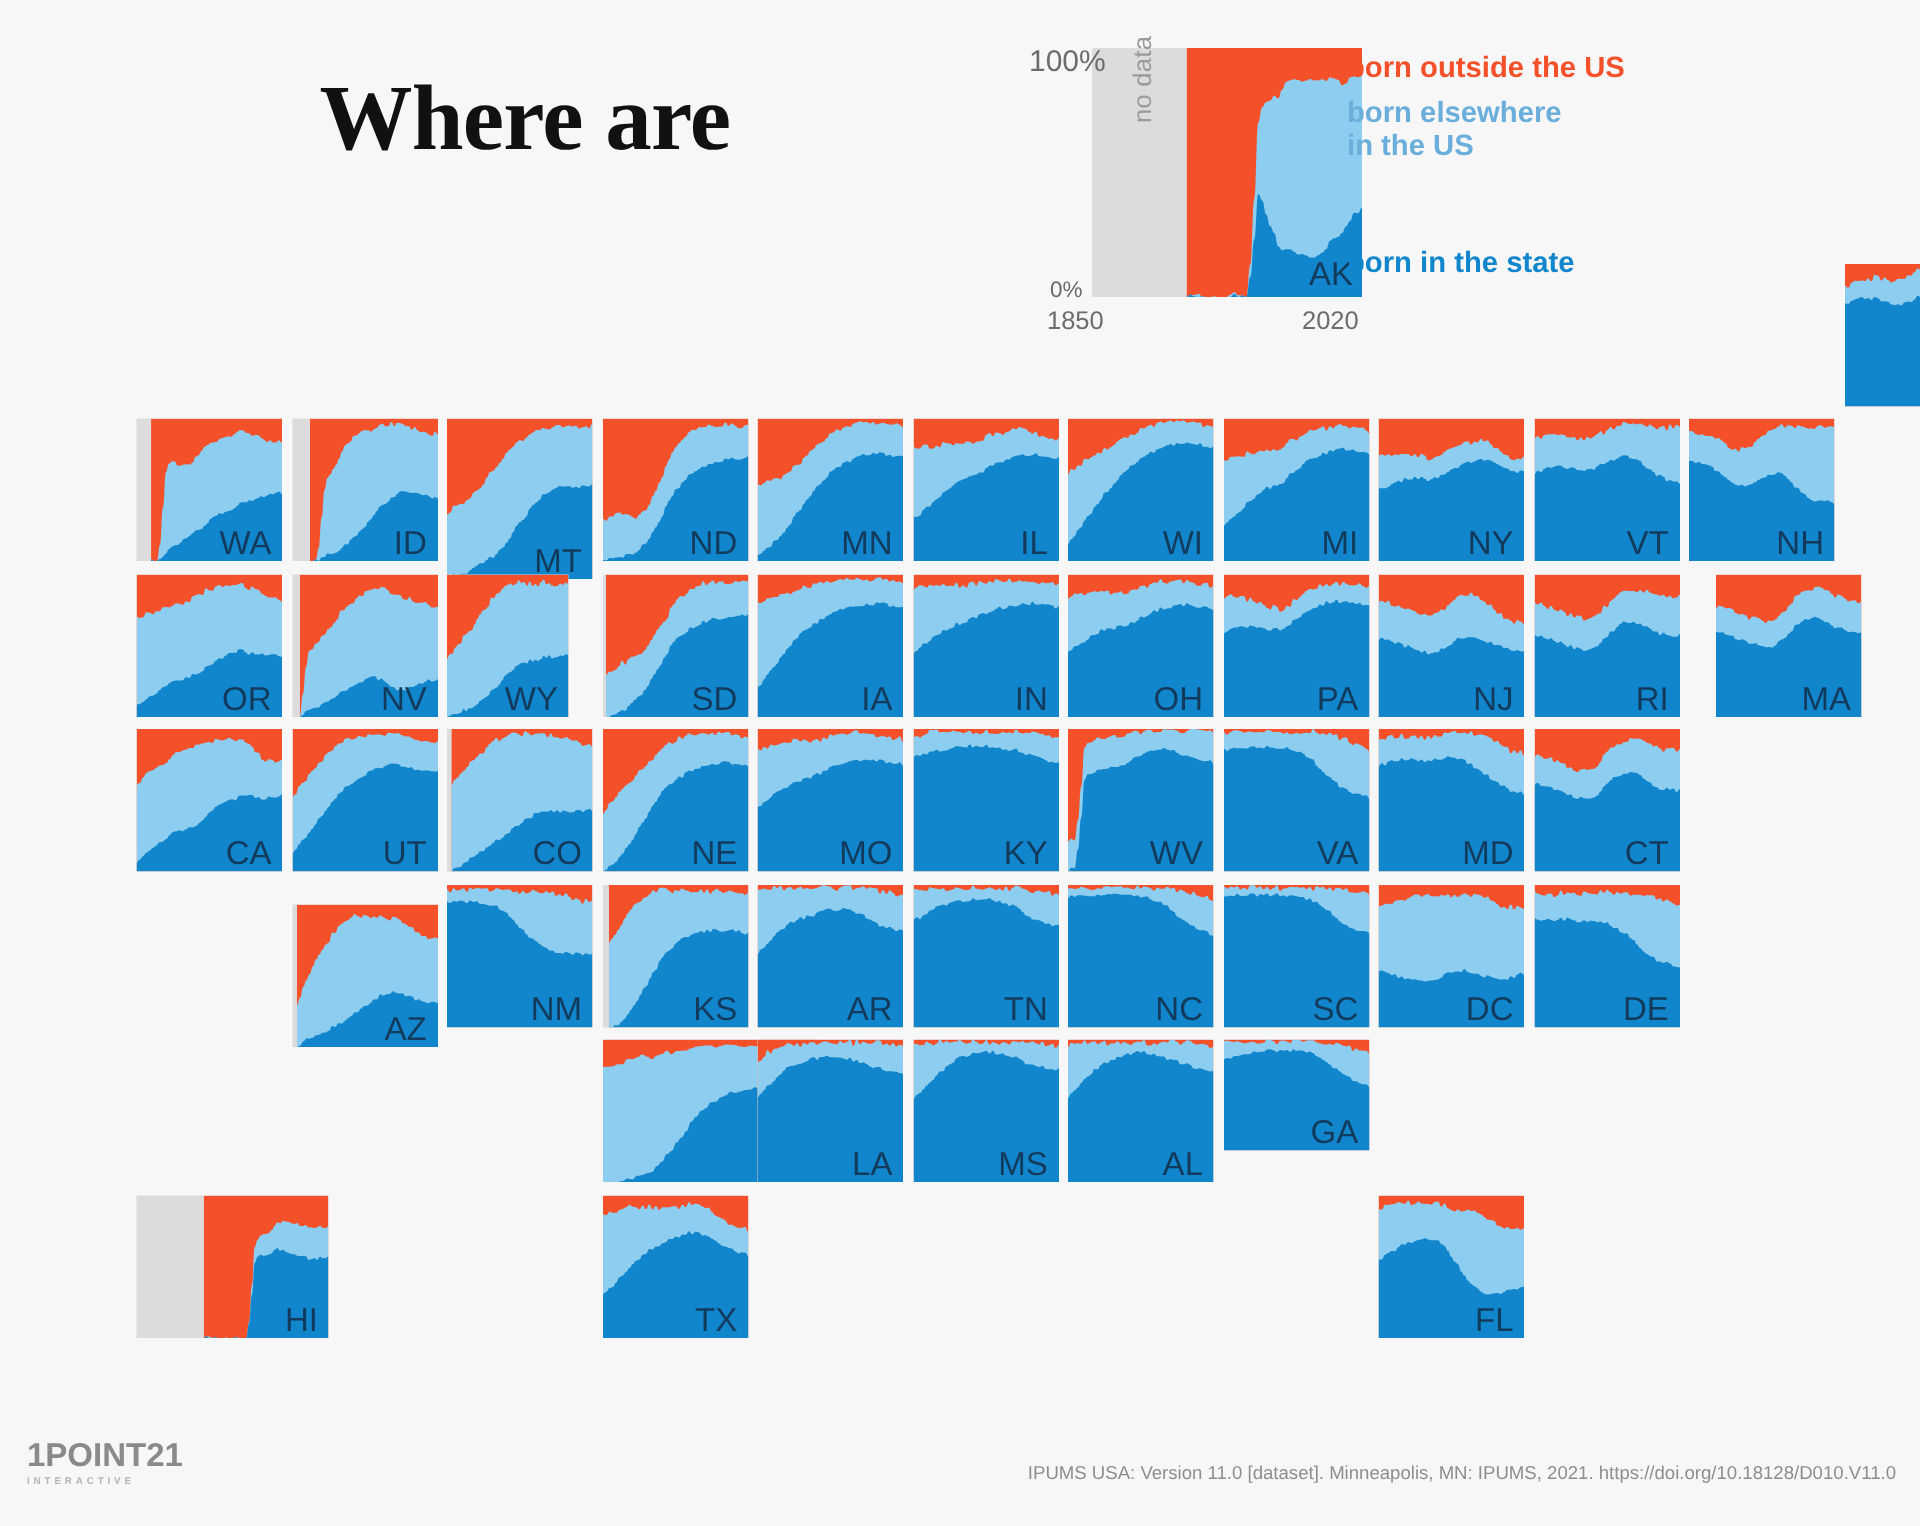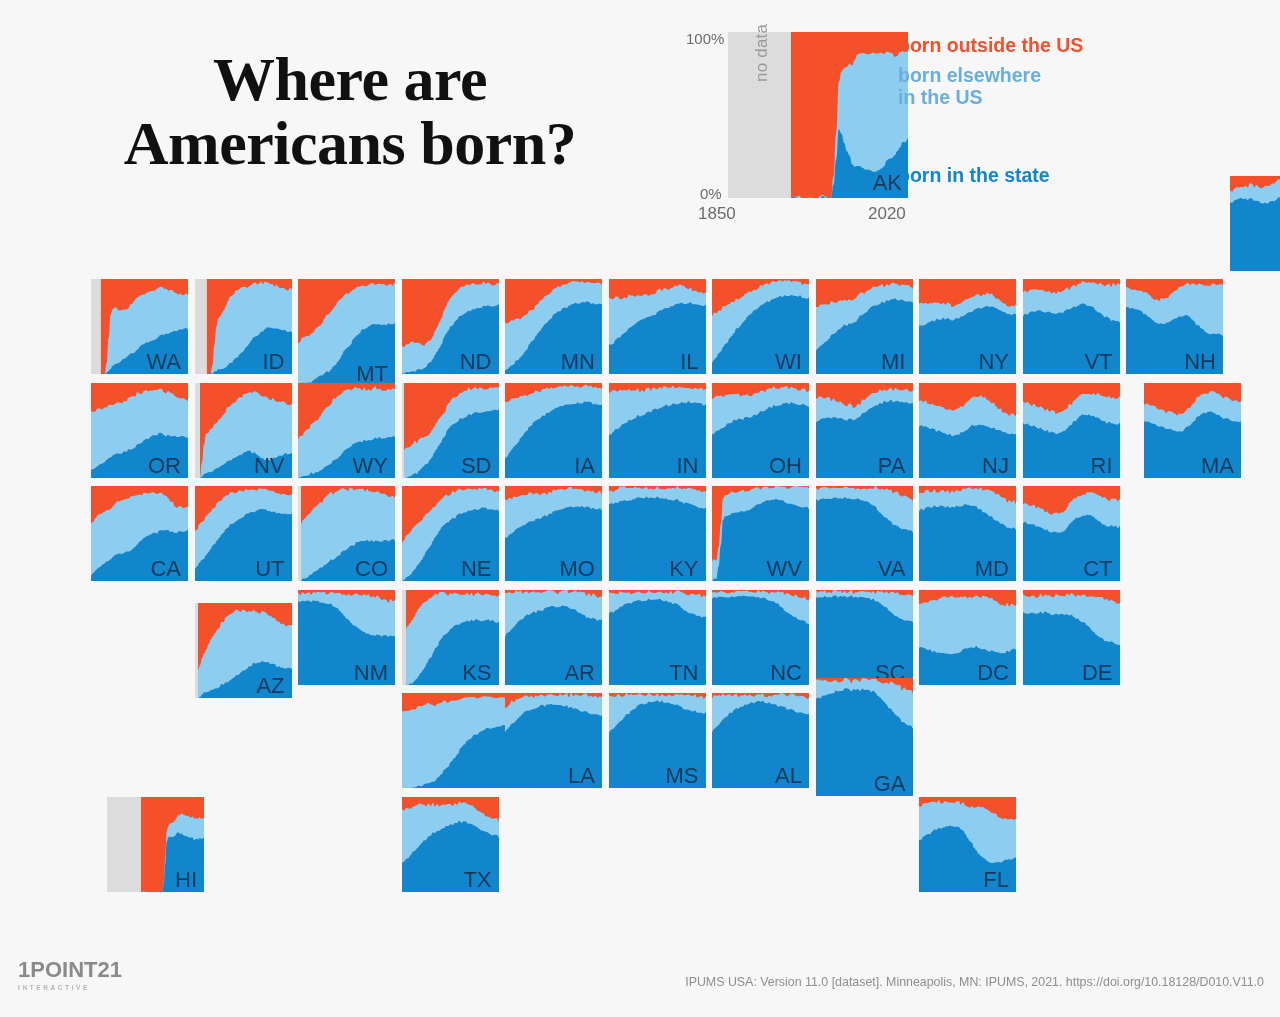--- a/index.html
+++ b/index.html
@@ -32,21 +32,21 @@
   .nodata-label{
     position:absolute;left:24px;top:50px;
     transform:rotate(-90deg);transform-origin:left top;
     font-size:17px;color:#9a9a9a;letter-spacing:0.2px;
     white-space:nowrap;
   }
   #key-ak{
     position:absolute;right:6px;bottom:2px;
     font-size:22px;font-weight:400;color:#123a5c;
   }
-  .axis-100{position:absolute;left:-42px;top:-2px;font-size:15px;color:#6c6c6c;}
+  .axis-100{position:absolute;left:-42px;top:-2px;font-size:20px;color:#6c6c6c;}
   .axis-0{position:absolute;left:-28px;bottom:-4px;font-size:15px;color:#6c6c6c;}
   .axis-1850{position:absolute;left:-30px;bottom:-26px;font-size:17px;color:#6c6c6c;}
   .axis-2020{position:absolute;left:140px;bottom:-26px;font-size:17px;color:#6c6c6c;}
 
   #legend-labels{position:absolute;left:198px;top:0px;width:360px;}
   .leg{font-size:19.5px;font-weight:bold;line-height:1.14;}
   #leg-outside{position:absolute;left:0;top:8px;color:#f4502a;}
   #leg-elsewhere{position:absolute;left:0;top:38px;color:#6aaedb;}
   #leg-elsewhere .l2{display:block;}
   #leg-instate{position:absolute;left:0;top:138px;color:#1186cc;}
@@ -76,21 +76,20 @@
     position:absolute;right:16px;bottom:24px;
     text-align:right;font-size:12.4px;color:#8e8e8e;line-height:1.7;
   }
   #source span{display:block;}
 </style>
 </head>
 <body>
 
 <div id="title">
   <span>Where are</span>
-  <span class="l2">Americans born?</span>
 </div>
 
 <div id="legend">
 
   <div id="key-chart">
     <div class="plot">
         <svg viewBox="0 0 180 166" preserveAspectRatio="none" shape-rendering="geometricPrecision">
           <rect x="62.99999999999999" y="0" width="117" height="166" fill="#f4502a"></rect>
           <path d="M63.00,165.76 C64.33,165.76 64.33,164.45 65.66,164.45 C66.99,164.45 66.99,164.71 68.32,164.71 C69.65,164.71 69.65,163.87 70.98,163.87 C72.31,163.87 72.31,165.73 73.64,165.73 C74.97,165.73 74.97,166.00 76.30,166.00 C77.63,166.00 77.63,166.00 78.95,166.00 C80.28,166.00 80.28,165.43 81.61,165.43 C82.94,165.43 82.94,166.00 84.27,166.00 C85.60,166.00 85.60,166.00 86.93,166.00 C88.26,166.00 88.26,166.00 89.59,166.00 C90.92,166.00 90.92,164.34 92.25,164.34 C93.58,164.34 93.58,162.79 94.91,162.79 C96.24,162.79 96.24,164.77 97.57,164.77 C98.90,164.77 98.90,165.05 100.23,165.05 C101.56,165.05 101.56,166.00 102.89,166.00 C104.22,166.00 104.22,144.34 105.55,144.34 C106.87,144.34 106.87,100.78 108.20,100.78 C109.53,100.78 109.53,49.65 110.86,49.65 C112.19,49.65 112.19,39.40 113.52,39.40 C114.85,39.40 114.85,35.97 116.18,35.97 C117.51,35.97 117.51,35.00 118.84,35.00 C120.17,35.00 120.17,31.76 121.50,31.76 C122.83,31.76 122.83,33.55 124.16,33.55 C125.49,33.55 125.49,27.62 126.82,27.62 C128.15,27.62 128.15,22.52 129.48,22.52 C130.81,22.52 130.81,21.58 132.14,21.58 C133.47,21.58 133.47,20.89 134.80,20.89 C136.13,20.89 136.13,21.41 137.45,21.41 C138.78,21.41 138.78,22.42 140.11,22.42 C141.44,22.42 141.44,21.73 142.77,21.73 C144.10,21.73 144.10,20.60 145.43,20.60 C146.76,20.60 146.76,21.65 148.09,21.65 C149.42,21.65 149.42,21.51 150.75,21.51 C152.08,21.51 152.08,20.78 153.41,20.78 C154.74,20.78 154.74,21.89 156.07,21.89 C157.40,21.89 157.40,19.42 158.73,19.42 C160.06,19.42 160.06,20.30 161.39,20.30 C162.72,20.30 162.72,21.17 164.05,21.17 C165.38,21.17 165.38,24.85 166.70,24.85 C168.03,24.85 168.03,23.71 169.36,23.71 C170.69,23.71 170.69,19.69 172.02,19.69 C173.35,19.69 173.35,18.73 174.68,18.73 C176.01,18.73 176.01,17.65 177.34,17.65 C178.67,17.65 178.67,17.82 180.00,17.82 L180.00,166 L63.00,166 Z" fill="#8ccdf0"></path>
           <path d="M63.00,166.00 C64.33,166.00 64.33,164.45 65.66,164.45 C66.99,164.45 66.99,165.70 68.32,165.70 C69.65,165.70 69.65,166.00 70.98,166.00 C72.31,166.00 72.31,165.73 73.64,165.73 C74.97,165.73 74.97,166.00 76.30,166.00 C77.63,166.00 77.63,166.00 78.95,166.00 C80.28,166.00 80.28,166.00 81.61,166.00 C82.94,166.00 82.94,166.00 84.27,166.00 C85.60,166.00 85.60,166.00 86.93,166.00 C88.26,166.00 88.26,166.00 89.59,166.00 C90.92,166.00 90.92,166.00 92.25,166.00 C93.58,166.00 93.58,164.06 94.91,164.06 C96.24,164.06 96.24,166.00 97.57,166.00 C98.90,166.00 98.90,165.05 100.23,165.05 C101.56,165.05 101.56,166.00 102.89,166.00 C104.22,166.00 104.22,152.63 105.55,152.63 C106.87,152.63 106.87,127.55 108.20,127.55 C109.53,127.55 109.53,97.37 110.86,97.37 C112.19,97.37 112.19,101.81 113.52,101.81 C114.85,101.81 114.85,111.09 116.18,111.09 C117.51,111.09 117.51,118.89 118.84,118.89 C120.17,118.89 120.17,123.40 121.50,123.40 C122.83,123.40 122.83,132.36 124.16,132.36 C125.49,132.36 125.49,134.77 126.82,134.77 C128.15,134.77 128.15,134.09 129.48,134.09 C130.81,134.09 130.81,134.24 132.14,134.24 C133.47,134.24 133.47,135.90 134.80,135.90 C136.13,135.90 136.13,137.76 137.45,137.76 C138.78,137.76 138.78,137.38 140.11,137.38 C141.44,137.38 141.44,138.40 142.77,138.40 C144.10,138.40 144.10,139.76 145.43,139.76 C146.76,139.76 146.76,139.72 148.09,139.72 C149.42,139.72 149.42,138.11 150.75,138.11 C152.08,138.11 152.08,136.46 153.41,136.46 C154.74,136.46 154.74,134.13 156.07,134.13 C157.40,134.13 157.40,128.43 158.73,128.43 C160.06,128.43 160.06,126.85 161.39,126.85 C162.72,126.85 162.72,125.92 164.05,125.92 C165.38,125.92 165.38,123.30 166.70,123.30 C168.03,123.30 168.03,118.93 169.36,118.93 C170.69,118.93 170.69,115.41 172.02,115.41 C173.35,115.41 173.35,109.89 174.68,109.89 C176.01,109.89 176.01,110.15 177.34,110.15 C178.67,110.15 178.67,106.48 180.00,106.48 L180.00,166 L63.00,166 Z" fill="#1186cc"></path>
@@ -251,21 +250,21 @@
       <div class="plot">
         <svg viewBox="0 0 97 95" preserveAspectRatio="none" shape-rendering="geometricPrecision">
           <rect x="4.8500000000000005" y="0" width="92.15" height="95" fill="#f4502a"></rect>
           <path d="M4.85,95.00 C5.90,95.00 5.90,79.78 6.94,79.78 C7.99,79.78 7.99,61.44 9.04,61.44 C10.09,61.44 10.09,50.85 11.13,50.85 C12.18,50.85 12.18,49.85 13.23,49.85 C14.27,49.85 14.27,46.17 15.32,46.17 C16.37,46.17 16.37,44.97 17.42,44.97 C18.46,44.97 18.46,41.01 19.51,41.01 C20.56,41.01 20.56,40.06 21.60,40.06 C22.65,40.06 22.65,36.56 23.70,36.56 C24.75,36.56 24.75,35.13 25.79,35.13 C26.84,35.13 26.84,32.23 27.89,32.23 C28.93,32.23 28.93,29.80 29.98,29.80 C31.03,29.80 31.03,24.13 32.08,24.13 C33.12,24.13 33.12,23.90 34.17,23.90 C35.22,23.90 35.22,21.39 36.26,21.39 C37.31,21.39 37.31,19.68 38.36,19.68 C39.41,19.68 39.41,19.30 40.45,19.30 C41.50,19.30 41.50,15.92 42.55,15.92 C43.59,15.92 43.59,14.00 44.64,14.00 C45.69,14.00 45.69,14.48 46.74,14.48 C47.78,14.48 47.78,11.01 48.83,11.01 C49.88,11.01 49.88,10.66 50.93,10.66 C51.97,10.66 51.97,9.80 53.02,9.80 C54.07,9.80 54.07,9.26 55.11,9.26 C56.16,9.26 56.16,9.84 57.21,9.84 C58.26,9.84 58.26,8.19 59.30,8.19 C60.35,8.19 60.35,8.74 61.40,8.74 C62.44,8.74 62.44,10.34 63.49,10.34 C64.54,10.34 64.54,12.87 65.59,12.87 C66.63,12.87 66.63,13.54 67.68,13.54 C68.73,13.54 68.73,13.53 69.77,13.53 C70.82,13.53 70.82,13.80 71.87,13.80 C72.92,13.80 72.92,16.53 73.96,16.53 C75.01,16.53 75.01,16.97 76.06,16.97 C77.10,16.97 77.10,14.99 78.15,14.99 C79.20,14.99 79.20,18.04 80.25,18.04 C81.29,18.04 81.29,19.00 82.34,19.00 C83.39,19.00 83.39,18.82 84.43,18.82 C85.48,18.82 85.48,18.82 86.53,18.82 C87.58,18.82 87.58,18.36 88.62,18.36 C89.67,18.36 89.67,20.17 90.72,20.17 C91.76,20.17 91.76,22.04 92.81,22.04 C93.86,22.04 93.86,21.99 94.91,21.99 C95.95,21.99 95.95,21.26 97.00,21.26 L97.00,95 L4.85,95 Z" fill="#8ccdf0"></path>
           <path d="M4.85,95.00 C5.90,95.00 5.90,93.66 6.94,93.66 C7.99,93.66 7.99,91.04 9.04,91.04 C10.09,91.04 10.09,90.23 11.13,90.23 C12.18,90.23 12.18,89.28 13.23,89.28 C14.27,89.28 14.27,88.89 15.32,88.89 C16.37,88.89 16.37,88.70 17.42,88.70 C18.46,88.70 18.46,86.42 19.51,86.42 C20.56,86.42 20.56,85.17 21.60,85.17 C22.65,85.17 22.65,84.76 23.70,84.76 C24.75,84.76 24.75,83.03 25.79,83.03 C26.84,83.03 26.84,82.11 27.89,82.11 C28.93,82.11 28.93,80.60 29.98,80.60 C31.03,80.60 31.03,78.16 32.08,78.16 C33.12,78.16 33.12,77.73 34.17,77.73 C35.22,77.73 35.22,77.29 36.26,77.29 C37.31,77.29 37.31,75.23 38.36,75.23 C39.41,75.23 39.41,74.43 40.45,74.43 C41.50,74.43 41.50,73.22 42.55,73.22 C43.59,73.22 43.59,71.99 44.64,71.99 C45.69,71.99 45.69,71.78 46.74,71.78 C47.78,71.78 47.78,69.65 48.83,69.65 C49.88,69.65 49.88,68.66 50.93,68.66 C51.97,68.66 51.97,67.86 53.02,67.86 C54.07,67.86 54.07,67.81 55.11,67.81 C56.16,67.81 56.16,70.43 57.21,70.43 C58.26,70.43 58.26,69.34 59.30,69.34 C60.35,69.34 60.35,71.15 61.40,71.15 C62.44,71.15 62.44,72.81 63.49,72.81 C64.54,72.81 64.54,74.75 65.59,74.75 C66.63,74.75 66.63,75.20 67.68,75.20 C68.73,75.20 68.73,77.16 69.77,77.16 C70.82,77.16 70.82,76.60 71.87,76.60 C72.92,76.60 72.92,76.91 73.96,76.91 C75.01,76.91 75.01,77.66 76.06,77.66 C77.10,77.66 77.10,74.80 78.15,74.80 C79.20,74.80 79.20,75.03 80.25,75.03 C81.29,75.03 81.29,73.95 82.34,73.95 C83.39,73.95 83.39,72.54 84.43,72.54 C85.48,72.54 85.48,72.85 86.53,72.85 C87.58,72.85 87.58,71.46 88.62,71.46 C89.67,71.46 89.67,69.99 90.72,69.99 C91.76,69.99 91.76,71.38 92.81,71.38 C93.86,71.38 93.86,71.07 94.91,71.07 C95.95,71.07 95.95,69.83 97.00,69.83 L97.00,95 L4.85,95 Z" fill="#1186cc"></path>
           <rect x="0" y="0" width="4.8500000000000005" height="95" fill="#dcdcdc"></rect>
         </svg>
       </div>
       <div class="abbr">NV</div>
     </div>
-    <div class="tile" style="left: 207px; top: 103.5px; width: 97px; height: 95px;">
+    <div class="tile" style="left: 207px; top: 103.5px; width: 81px; height: 95px;">
       <div class="plot">
         <svg viewBox="0 0 97 95" preserveAspectRatio="none" shape-rendering="geometricPrecision">
           <rect x="0" y="0" width="97" height="95" fill="#f4502a"></rect>
           <path d="M0.00,56.01 C1.10,56.01 1.10,53.10 2.20,53.10 C3.31,53.10 3.31,52.67 4.41,52.67 C5.51,52.67 5.51,48.73 6.61,48.73 C7.72,48.73 7.72,46.61 8.82,46.61 C9.92,46.61 9.92,46.02 11.02,46.02 C12.13,46.02 12.13,40.73 13.23,40.73 C14.33,40.73 14.33,39.72 15.43,39.72 C16.53,39.72 16.53,37.80 17.64,37.80 C18.74,37.80 18.74,37.23 19.84,37.23 C20.94,37.23 20.94,33.39 22.05,33.39 C23.15,33.39 23.15,29.58 24.25,29.58 C25.35,29.58 25.35,26.42 26.45,26.42 C27.56,26.42 27.56,23.93 28.66,23.93 C29.76,23.93 29.76,23.16 30.86,23.16 C31.97,23.16 31.97,21.35 33.07,21.35 C34.17,21.35 34.17,15.29 35.27,15.29 C36.38,15.29 36.38,15.69 37.48,15.69 C38.58,15.69 38.58,12.86 39.68,12.86 C40.78,12.86 40.78,12.20 41.89,12.20 C42.99,12.20 42.99,9.74 44.09,9.74 C45.19,9.74 45.19,7.69 46.30,7.69 C47.40,7.69 47.40,6.77 48.50,6.77 C49.60,6.77 49.60,5.97 50.70,5.97 C51.81,5.97 51.81,7.25 52.91,7.25 C54.01,7.25 54.01,6.11 55.11,6.11 C56.22,6.11 56.22,3.86 57.32,3.86 C58.42,3.86 58.42,5.62 59.52,5.62 C60.63,5.62 60.63,5.08 61.73,5.08 C62.83,5.08 62.83,7.51 63.93,7.51 C65.03,7.51 65.03,4.65 66.14,4.65 C67.24,4.65 67.24,7.66 68.34,7.66 C69.44,7.66 69.44,6.32 70.55,6.32 C71.65,6.32 71.65,7.83 72.75,7.83 C73.85,7.83 73.85,5.19 74.95,5.19 C76.06,5.19 76.06,3.31 77.16,3.31 C78.26,3.31 78.26,6.42 79.36,6.42 C80.47,6.42 80.47,5.82 81.57,5.82 C82.67,5.82 82.67,7.37 83.77,7.37 C84.88,7.37 84.88,7.88 85.98,7.88 C87.08,7.88 87.08,7.60 88.18,7.60 C89.28,7.60 89.28,6.03 90.39,6.03 C91.49,6.03 91.49,6.90 92.59,6.90 C93.69,6.90 93.69,5.25 94.80,5.25 C95.90,5.25 95.90,6.23 97.00,6.23 L97.00,95 L0.00,95 Z" fill="#8ccdf0"></path>
           <path d="M0.00,95.00 C1.10,95.00 1.10,94.14 2.20,94.14 C3.31,94.14 3.31,93.13 4.41,93.13 C5.51,93.13 5.51,92.98 6.61,92.98 C7.72,92.98 7.72,92.75 8.82,92.75 C9.92,92.75 9.92,92.13 11.02,92.13 C12.13,92.13 12.13,89.61 13.23,89.61 C14.33,89.61 14.33,90.97 15.43,90.97 C16.53,90.97 16.53,89.13 17.64,89.13 C18.74,89.13 18.74,89.15 19.84,89.15 C20.94,89.15 20.94,87.78 22.05,87.78 C23.15,87.78 23.15,86.58 24.25,86.58 C25.35,86.58 25.35,84.22 26.45,84.22 C27.56,84.22 27.56,83.11 28.66,83.11 C29.76,83.11 29.76,81.87 30.86,81.87 C31.97,81.87 31.97,80.68 33.07,80.68 C34.17,80.68 34.17,77.36 35.27,77.36 C36.38,77.36 36.38,76.38 37.48,76.38 C38.58,76.38 38.58,75.38 39.68,75.38 C40.78,75.38 40.78,73.30 41.89,73.30 C42.99,73.30 42.99,70.47 44.09,70.47 C45.19,70.47 45.19,67.54 46.30,67.54 C47.40,67.54 47.40,66.00 48.50,66.00 C49.60,66.00 49.60,65.02 50.70,65.02 C51.81,65.02 51.81,63.61 52.91,63.61 C54.01,63.61 54.01,61.11 55.11,61.11 C56.22,61.11 56.22,60.09 57.32,60.09 C58.42,60.09 58.42,59.04 59.52,59.04 C60.63,59.04 60.63,58.59 61.73,58.59 C62.83,58.59 62.83,59.25 63.93,59.25 C65.03,59.25 65.03,56.70 66.14,56.70 C67.24,56.70 67.24,58.01 68.34,58.01 C69.44,58.01 69.44,56.96 70.55,56.96 C71.65,56.96 71.65,57.49 72.75,57.49 C73.85,57.49 73.85,56.54 74.95,56.54 C76.06,56.54 76.06,54.39 77.16,54.39 C78.26,54.39 78.26,55.52 79.36,55.52 C80.47,55.52 80.47,53.89 81.57,53.89 C82.67,53.89 82.67,55.93 83.77,55.93 C84.88,55.93 84.88,55.32 85.98,55.32 C87.08,55.32 87.08,54.99 88.18,54.99 C89.28,54.99 89.28,54.02 90.39,54.02 C91.49,54.02 91.49,54.33 92.59,54.33 C93.69,54.33 93.69,53.15 94.80,53.15 C95.90,53.15 95.90,53.78 97.00,53.78 L97.00,95 L0.00,95 Z" fill="#1186cc"></path>
         </svg>
       </div>
       <div class="abbr">WY</div>
     </div>
     <div class="tile" style="left: 310.5px; top: 103.5px; width: 97px; height: 95px;">
@@ -575,31 +574,31 @@
     <div class="tile" style="left: 621px; top: 414px; width: 97px; height: 95px;">
       <div class="plot">
         <svg viewBox="0 0 97 95" preserveAspectRatio="none" shape-rendering="geometricPrecision">
           <rect x="0" y="0" width="97" height="95" fill="#f4502a"></rect>
           <path d="M0.00,5.09 C1.10,5.09 1.10,2.22 2.20,2.22 C3.31,2.22 3.31,2.86 4.41,2.86 C5.51,2.86 5.51,2.26 6.61,2.26 C7.72,2.26 7.72,2.87 8.82,2.87 C9.92,2.87 9.92,0.62 11.02,0.62 C12.13,0.62 12.13,2.96 13.23,2.96 C14.33,2.96 14.33,1.74 15.43,1.74 C16.53,1.74 16.53,1.24 17.64,1.24 C18.74,1.24 18.74,3.09 19.84,3.09 C20.94,3.09 20.94,1.94 22.05,1.94 C23.15,1.94 23.15,0.80 24.25,0.80 C25.35,0.80 25.35,3.94 26.45,3.94 C27.56,3.94 27.56,2.43 28.66,2.43 C29.76,2.43 29.76,2.61 30.86,2.61 C31.97,2.61 31.97,1.16 33.07,1.16 C34.17,1.16 34.17,2.90 35.27,2.90 C36.38,2.90 36.38,1.45 37.48,1.45 C38.58,1.45 38.58,2.70 39.68,2.70 C40.78,2.70 40.78,3.70 41.89,3.70 C42.99,3.70 42.99,2.05 44.09,2.05 C45.19,2.05 45.19,1.28 46.30,1.28 C47.40,1.28 47.40,1.63 48.50,1.63 C49.60,1.63 49.60,0.36 50.70,0.36 C51.81,0.36 51.81,4.04 52.91,4.04 C54.01,4.04 54.01,4.01 55.11,4.01 C56.22,4.01 56.22,2.55 57.32,2.55 C58.42,2.55 58.42,3.51 59.52,3.51 C60.63,3.51 60.63,1.88 61.73,1.88 C62.83,1.88 62.83,1.43 63.93,1.43 C65.03,1.43 65.03,1.94 66.14,1.94 C67.24,1.94 67.24,0.35 68.34,0.35 C69.44,0.35 69.44,0.25 70.55,0.25 C71.65,0.25 71.65,1.43 72.75,1.43 C73.85,1.43 73.85,3.49 74.95,3.49 C76.06,3.49 76.06,2.01 77.16,2.01 C78.26,2.01 78.26,0.53 79.36,0.53 C80.47,0.53 80.47,0.86 81.57,0.86 C82.67,0.86 82.67,2.63 83.77,2.63 C84.88,2.63 84.88,3.37 85.98,3.37 C87.08,3.37 87.08,2.94 88.18,2.94 C89.28,2.94 89.28,3.05 90.39,3.05 C91.49,3.05 91.49,3.69 92.59,3.69 C93.69,3.69 93.69,5.62 94.80,5.62 C95.90,5.62 95.90,5.16 97.00,5.16 L97.00,95 L0.00,95 Z" fill="#8ccdf0"></path>
           <path d="M0.00,39.01 C1.10,39.01 1.10,35.78 2.20,35.78 C3.31,35.78 3.31,33.94 4.41,33.94 C5.51,33.94 5.51,31.93 6.61,31.93 C7.72,31.93 7.72,28.97 8.82,28.97 C9.92,28.97 9.92,26.36 11.02,26.36 C12.13,26.36 12.13,24.62 13.23,24.62 C14.33,24.62 14.33,23.32 15.43,23.32 C16.53,23.32 16.53,19.72 17.64,19.72 C18.74,19.72 18.74,19.92 19.84,19.92 C20.94,19.92 20.94,16.85 22.05,16.85 C23.15,16.85 23.15,15.17 24.25,15.17 C25.35,15.17 25.35,15.75 26.45,15.75 C27.56,15.75 27.56,13.73 28.66,13.73 C29.76,13.73 29.76,13.65 30.86,13.65 C31.97,13.65 31.97,11.45 33.07,11.45 C34.17,11.45 34.17,11.79 35.27,11.79 C36.38,11.79 36.38,10.43 37.48,10.43 C38.58,10.43 38.58,9.19 39.68,9.19 C40.78,9.19 40.78,10.30 41.89,10.30 C42.99,10.30 42.99,8.87 44.09,8.87 C45.19,8.87 45.19,7.74 46.30,7.74 C47.40,7.74 47.40,8.72 48.50,8.72 C49.60,8.72 49.60,7.68 50.70,7.68 C51.81,7.68 51.81,9.89 52.91,9.89 C54.01,9.89 54.01,10.19 55.11,10.19 C56.22,10.19 56.22,9.44 57.32,9.44 C58.42,9.44 58.42,11.22 59.52,11.22 C60.63,11.22 60.63,11.27 61.73,11.27 C62.83,11.27 62.83,11.41 63.93,11.41 C65.03,11.41 65.03,13.71 66.14,13.71 C67.24,13.71 67.24,12.92 68.34,12.92 C69.44,12.92 69.44,13.55 70.55,13.55 C71.65,13.55 71.65,13.82 72.75,13.82 C73.85,13.82 73.85,16.55 74.95,16.55 C76.06,16.55 76.06,16.50 77.16,16.50 C78.26,16.50 78.26,15.90 79.36,15.90 C80.47,15.90 80.47,16.94 81.57,16.94 C82.67,16.94 82.67,19.26 83.77,19.26 C84.88,19.26 84.88,19.69 85.98,19.69 C87.08,19.69 87.08,19.23 88.18,19.23 C89.28,19.23 89.28,19.95 90.39,19.95 C91.49,19.95 91.49,20.66 92.59,20.66 C93.69,20.66 93.69,21.32 94.80,21.32 C95.90,21.32 95.90,20.95 97.00,20.95 L97.00,95 L0.00,95 Z" fill="#1186cc"></path>
         </svg>
       </div>
       <div class="abbr">AL</div>
     </div>
-    <div class="tile" style="left: 724.5px; top: 399px; width: 97px; height: 118px;">
+    <div class="tile" style="left: 724.5px; top: 414px; width: 97px; height: 74px;">
       <div class="plot">
         <svg viewBox="0 0 97 95" preserveAspectRatio="none" shape-rendering="geometricPrecision">
           <rect x="0" y="0" width="97" height="95" fill="#f4502a"></rect>
           <path d="M0.00,1.38 C1.10,1.38 1.10,1.17 2.20,1.17 C3.31,1.17 3.31,1.75 4.41,1.75 C5.51,1.75 5.51,2.24 6.61,2.24 C7.72,2.24 7.72,1.34 8.82,1.34 C9.92,1.34 9.92,2.38 11.02,2.38 C12.13,2.38 12.13,3.15 13.23,3.15 C14.33,3.15 14.33,3.00 15.43,3.00 C16.53,3.00 16.53,2.20 17.64,2.20 C18.74,2.20 18.74,1.82 19.84,1.82 C20.94,1.82 20.94,3.33 22.05,3.33 C23.15,3.33 23.15,3.38 24.25,3.38 C25.35,3.38 25.35,2.67 26.45,2.67 C27.56,2.67 27.56,0.00 28.66,0.00 C29.76,0.00 29.76,0.19 30.86,0.19 C31.97,0.19 31.97,1.49 33.07,1.49 C34.17,1.49 34.17,4.04 35.27,4.04 C36.38,4.04 36.38,1.31 37.48,1.31 C38.58,1.31 38.58,0.96 39.68,0.96 C40.78,0.96 40.78,1.80 41.89,1.80 C42.99,1.80 42.99,2.94 44.09,2.94 C45.19,2.94 45.19,0.25 46.30,0.25 C47.40,0.25 47.40,0.44 48.50,0.44 C49.60,0.44 49.60,0.62 50.70,0.62 C51.81,0.62 51.81,1.88 52.91,1.88 C54.01,1.88 54.01,0.80 55.11,0.80 C56.22,0.80 56.22,0.72 57.32,0.72 C58.42,0.72 58.42,0.62 59.52,0.62 C60.63,0.62 60.63,2.32 61.73,2.32 C62.83,2.32 62.83,3.23 63.93,3.23 C65.03,3.23 65.03,4.14 66.14,4.14 C67.24,4.14 67.24,4.49 68.34,4.49 C69.44,4.49 69.44,3.71 70.55,3.71 C71.65,3.71 71.65,4.74 72.75,4.74 C73.85,4.74 73.85,2.76 74.95,2.76 C76.06,2.76 76.06,3.74 77.16,3.74 C78.26,3.74 78.26,5.33 79.36,5.33 C80.47,5.33 80.47,5.82 81.57,5.82 C82.67,5.82 82.67,5.38 83.77,5.38 C84.88,5.38 84.88,9.75 85.98,9.75 C87.08,9.75 87.08,7.42 88.18,7.42 C89.28,7.42 89.28,9.52 90.39,9.52 C91.49,9.52 91.49,9.57 92.59,9.57 C93.69,9.57 93.69,9.57 94.80,9.57 C95.90,9.57 95.90,12.10 97.00,12.10 L97.00,95 L0.00,95 Z" fill="#8ccdf0"></path>
           <path d="M0.00,16.74 C1.10,16.74 1.10,15.73 2.20,15.73 C3.31,15.73 3.31,16.33 4.41,16.33 C5.51,16.33 5.51,14.23 6.61,14.23 C7.72,14.23 7.72,14.16 8.82,14.16 C9.92,14.16 9.92,13.44 11.02,13.44 C12.13,13.44 12.13,12.73 13.23,12.73 C14.33,12.73 14.33,12.59 15.43,12.59 C16.53,12.59 16.53,12.31 17.64,12.31 C18.74,12.31 18.74,10.13 19.84,10.13 C20.94,10.13 20.94,10.93 22.05,10.93 C23.15,10.93 23.15,10.50 24.25,10.50 C25.35,10.50 25.35,10.55 26.45,10.55 C27.56,10.55 27.56,8.48 28.66,8.48 C29.76,8.48 29.76,8.30 30.86,8.30 C31.97,8.30 31.97,9.10 33.07,9.10 C34.17,9.10 34.17,10.68 35.27,10.68 C36.38,10.68 36.38,9.00 37.48,9.00 C38.58,9.00 38.58,9.59 39.68,9.59 C40.78,9.59 40.78,8.91 41.89,8.91 C42.99,8.91 42.99,10.54 44.09,10.54 C45.19,10.54 45.19,8.52 46.30,8.52 C47.40,8.52 47.40,9.75 48.50,9.75 C49.60,9.75 49.60,9.42 50.70,9.42 C51.81,9.42 51.81,9.59 52.91,9.59 C54.01,9.59 54.01,11.18 55.11,11.18 C56.22,11.18 56.22,10.32 57.32,10.32 C58.42,10.32 58.42,11.87 59.52,11.87 C60.63,11.87 60.63,14.34 61.73,14.34 C62.83,14.34 62.83,15.48 63.93,15.48 C65.03,15.48 65.03,17.54 66.14,17.54 C67.24,17.54 67.24,19.38 68.34,19.38 C69.44,19.38 69.44,21.33 70.55,21.33 C71.65,21.33 71.65,24.35 72.75,24.35 C73.85,24.35 73.85,24.80 74.95,24.80 C76.06,24.80 76.06,27.26 77.16,27.26 C78.26,27.26 78.26,29.53 79.36,29.53 C80.47,29.53 80.47,30.78 81.57,30.78 C82.67,30.78 82.67,32.14 83.77,32.14 C84.88,32.14 84.88,35.45 85.98,35.45 C87.08,35.45 87.08,35.78 88.18,35.78 C89.28,35.78 89.28,37.34 90.39,37.34 C91.49,37.34 91.49,38.24 92.59,38.24 C93.69,38.24 93.69,38.34 94.80,38.34 C95.90,38.34 95.90,40.60 97.00,40.60 L97.00,95 L0.00,95 Z" fill="#1186cc"></path>
         </svg>
       </div>
       <div class="abbr">GA</div>
     </div>
-    <div class="tile" style="left: 16px; top: 517.5px; width: 97px; height: 95px;">
+    <div class="tile" style="left: 0px; top: 517.5px; width: 97px; height: 95px; padding-left: 31px;">
       <div class="plot">
         <svg viewBox="0 0 97 95" preserveAspectRatio="none" shape-rendering="geometricPrecision">
           <rect x="33.949999999999996" y="0" width="63.050000000000004" height="95" fill="#f4502a"></rect>
           <path d="M33.95,94.80 C34.67,94.80 34.67,94.01 35.38,94.01 C36.10,94.01 36.10,94.00 36.82,94.00 C37.53,94.00 37.53,95.00 38.25,95.00 C38.97,95.00 38.97,94.52 39.68,94.52 C40.40,94.52 40.40,95.00 41.11,95.00 C41.83,95.00 41.83,95.00 42.55,95.00 C43.26,95.00 43.26,94.97 43.98,94.97 C44.70,94.97 44.70,94.67 45.41,94.67 C46.13,94.67 46.13,95.00 46.85,95.00 C47.56,95.00 47.56,95.00 48.28,95.00 C49.00,95.00 49.00,94.28 49.71,94.28 C50.43,94.28 50.43,94.70 51.15,94.70 C51.86,94.70 51.86,94.93 52.58,94.93 C53.29,94.93 53.29,95.00 54.01,95.00 C54.73,95.00 54.73,95.00 55.44,95.00 C56.16,95.00 56.16,84.48 56.88,84.48 C57.59,84.48 57.59,59.93 58.31,59.93 C59.03,59.93 59.03,34.43 59.74,34.43 C60.46,34.43 60.46,29.55 61.18,29.55 C61.89,29.55 61.89,26.80 62.61,26.80 C63.33,26.80 63.33,25.89 64.04,25.89 C64.76,25.89 64.76,25.64 65.47,25.64 C66.19,25.64 66.19,25.01 66.91,25.01 C67.62,25.01 67.62,23.02 68.34,23.02 C69.06,23.02 69.06,20.13 69.77,20.13 C70.49,20.13 70.49,17.88 71.21,17.88 C71.92,17.88 71.92,18.47 72.64,18.47 C73.36,18.47 73.36,16.75 74.07,16.75 C74.79,16.75 74.79,17.35 75.51,17.35 C76.22,17.35 76.22,17.70 76.94,17.70 C77.66,17.70 77.66,18.47 78.37,18.47 C79.09,18.47 79.09,19.06 79.80,19.06 C80.52,19.06 80.52,18.38 81.24,18.38 C81.95,18.38 81.95,20.27 82.67,20.27 C83.39,20.27 83.39,20.40 84.10,20.40 C84.82,20.40 84.82,19.60 85.54,19.60 C86.25,19.60 86.25,21.31 86.97,21.31 C87.69,21.31 87.69,21.16 88.40,21.16 C89.12,21.16 89.12,21.76 89.84,21.76 C90.55,21.76 90.55,21.20 91.27,21.20 C91.98,21.20 91.98,20.16 92.70,20.16 C93.42,20.16 93.42,21.53 94.13,21.53 C94.85,21.53 94.85,21.75 95.57,21.75 C96.28,21.75 96.28,20.54 97.00,20.54 L97.00,95 L33.95,95 Z" fill="#8ccdf0"></path>
           <path d="M33.95,94.80 C34.67,94.80 34.67,94.01 35.38,94.01 C36.10,94.01 36.10,95.00 36.82,95.00 C37.53,95.00 37.53,95.00 38.25,95.00 C38.97,95.00 38.97,94.52 39.68,94.52 C40.40,94.52 40.40,95.00 41.11,95.00 C41.83,95.00 41.83,95.00 42.55,95.00 C43.26,95.00 43.26,95.00 43.98,95.00 C44.70,95.00 44.70,94.95 45.41,94.95 C46.13,94.95 46.13,95.00 46.85,95.00 C47.56,95.00 47.56,95.00 48.28,95.00 C49.00,95.00 49.00,94.28 49.71,94.28 C50.43,94.28 50.43,95.00 51.15,95.00 C51.86,95.00 51.86,94.93 52.58,94.93 C53.29,94.93 53.29,95.00 54.01,95.00 C54.73,95.00 54.73,95.00 55.44,95.00 C56.16,95.00 56.16,85.38 56.88,85.38 C57.59,85.38 57.59,66.48 58.31,66.48 C59.03,66.48 59.03,44.78 59.74,44.78 C60.46,44.78 60.46,40.75 61.18,40.75 C61.89,40.75 61.89,39.58 62.61,39.58 C63.33,39.58 63.33,40.16 64.04,40.16 C64.76,40.16 64.76,39.93 65.47,39.93 C66.19,39.93 66.19,39.40 66.91,39.40 C67.62,39.40 67.62,38.42 68.34,38.42 C69.06,38.42 69.06,36.15 69.77,36.15 C70.49,36.15 70.49,34.95 71.21,34.95 C71.92,34.95 71.92,36.89 72.64,36.89 C73.36,36.89 73.36,36.23 74.07,36.23 C74.79,36.23 74.79,37.47 75.51,37.47 C76.22,37.47 76.22,38.40 76.94,38.40 C77.66,38.40 77.66,39.10 78.37,39.10 C79.09,39.10 79.09,39.10 79.80,39.10 C80.52,39.10 80.52,40.15 81.24,40.15 C81.95,40.15 81.95,40.38 82.67,40.38 C83.39,40.38 83.39,40.38 84.10,40.38 C84.82,40.38 84.82,40.55 85.54,40.55 C86.25,40.55 86.25,42.95 86.97,42.95 C87.69,42.95 87.69,42.48 88.40,42.48 C89.12,42.48 89.12,41.59 89.84,41.59 C90.55,41.59 90.55,42.77 91.27,42.77 C91.98,42.77 91.98,40.80 92.70,40.80 C93.42,40.80 93.42,41.67 94.13,41.67 C94.85,41.67 94.85,41.86 95.57,41.86 C96.28,41.86 96.28,40.58 97.00,40.58 L97.00,95 L33.95,95 Z" fill="#1186cc"></path>
           <rect x="0" y="0" width="33.949999999999996" height="95" fill="#dcdcdc"></rect>
         </svg>
       </div>
       <div class="abbr">HI</div>
     </div>

